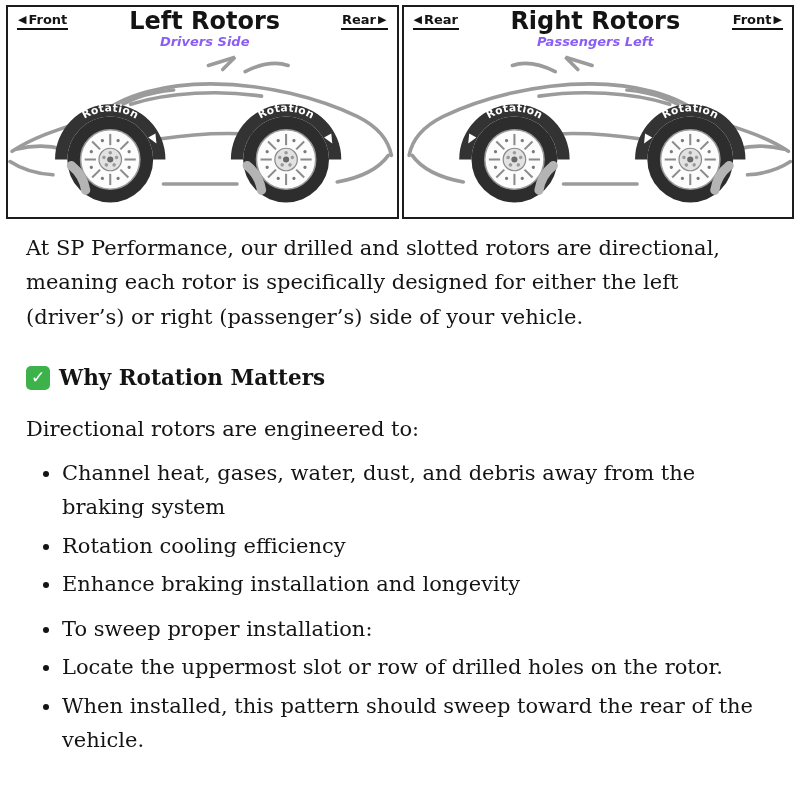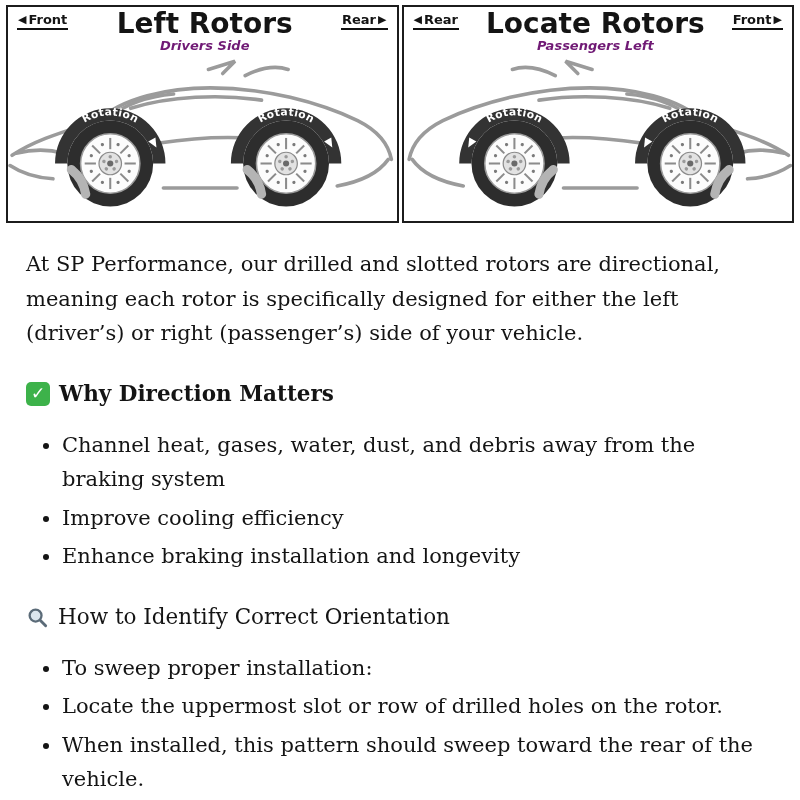--- a/index.html
+++ b/index.html
@@ -8,27 +8,27 @@
 
   
   .diagram-row{display:flex;gap:3px;padding:5px 6px 0 6px;}
   .panel{flex:1;border:2px solid #1c1c1c;background:#fff;box-sizing:border-box;overflow:hidden;}
   .panel-header{display:flex;justify-content:space-between;align-items:flex-start;
                 padding:5px 9px 0 9px;font-family:"DejaVu Sans", sans-serif;}
   .direction{font-weight:bold;font-size:13px;border-bottom:2px solid #111;
              display:flex;align-items:center;gap:2px;padding:0 1px 1px 1px;white-space:nowrap;}
   .arrow-glyph{font-size:11px;line-height:1;}
   .panel-title-block{text-align:center;margin-top:-3px;flex:1;}
-  .panel-title{font-size:28px;font-weight:bold;line-height:1.05;}
-  .panel-subtitle{font-size:13px;font-weight:bold;font-style:italic;color:#701a75;}
+  .panel-title{font-size:24px;font-weight:bold;line-height:1.05;}
+  .panel-subtitle{font-size:13px;font-weight:bold;font-style:italic;color:#8b5cf6;}
   .car-svg{display:block;width:100%;height:auto;margin-top:-4px;}
 
   
   .content{padding:12px 26px 0 26px;font-size:21px;line-height:1.64;}
-  .intro{margin:12px 0 0 0;max-width:742px;}
+  .intro{margin:0 0 0 0;max-width:742px;}
   .section-heading{display:flex;align-items:center;gap:9px;margin:26px 0 16px 0;font-size:21.5px;}
   .section-heading.bold{font-weight:bold;}
   .section-heading.normal{font-weight:normal;}
   .lead{margin:0 0 4px 0;}
   ul.bullets{margin:10px 0 6px 0;padding-left:36px;list-style:disc;}
   ul.bullets li{margin:4px 0;max-width:700px;}
 
   
   .check-icon{display:inline-flex;width:24px;height:24px;border-radius:5px;
               background:#3db24a;color:#fff;align-items:center;justify-content:center;
@@ -132,21 +132,21 @@
       </svg>
     </div>
 
     <div class="panel">
       <div class="panel-header">
         <span class="direction">
           <span class="arrow-glyph">◀</span>
           <span>Rear</span>
         </span>
         <span class="panel-title-block">
-          <div class="panel-title">Locate Rotors</div>
+          <div class="panel-title">Right Rotors</div>
           <div class="panel-subtitle">Passengers Left</div>
         </span>
         <span class="direction">
           <span>Front</span>
           <span class="arrow-glyph">▶</span>
         </span>
       </div>
 
       <svg class="car-svg" viewBox="0 0 380 168">
         <use href="#car-body" transform="translate(380 0) scale(-1 1)"></use>
@@ -165,37 +165,31 @@
       </svg>
     </div>
   </div>
 
   <div class="content">
 
     <p class="intro">At SP Performance, our drilled and slotted rotors are directional, meaning each rotor is specifically designed for either the left (driver’s) or right (passenger’s) side of your vehicle.</p>
 
     <div class="section-heading bold">
       <span class="check-icon">✓</span>
-      <span>Why Direction Matters</span>
+      <span>Why Rotation Matters</span>
     </div>
 
+    <p class="lead">Directional rotors are engineered to:</p>
 
     <ul class="bullets">
       <li>Channel heat, gases, water, dust, and debris away from the braking system</li>
-      <li>Improve cooling efficiency</li>
+      <li>Rotation cooling efficiency</li>
       <li>Enhance braking installation and longevity</li>
     </ul>
 
-    <div class="section-heading normal">
-      <svg class="mag-icon" viewBox="0 0 24 24">
-        <circle cx="10" cy="10" r="6.2" fill="#dce6ee" stroke="#5b6b78" stroke-width="2.4"></circle>
-        <line x1="14.8" y1="14.8" x2="20.5" y2="20.5" stroke="#5b6b78" stroke-width="3" stroke-linecap="round"></line>
-      </svg>
-      <span>How to Identify Correct Orientation</span>
-    </div>
 
     <ul class="bullets">
       <li>To sweep proper installation:</li>
       <li>Locate the uppermost slot or row of drilled holes on the rotor.</li>
       <li>When installed, this pattern should sweep toward the rear of the vehicle.</li>
     </ul>
 
   </div>
 </div>
 

